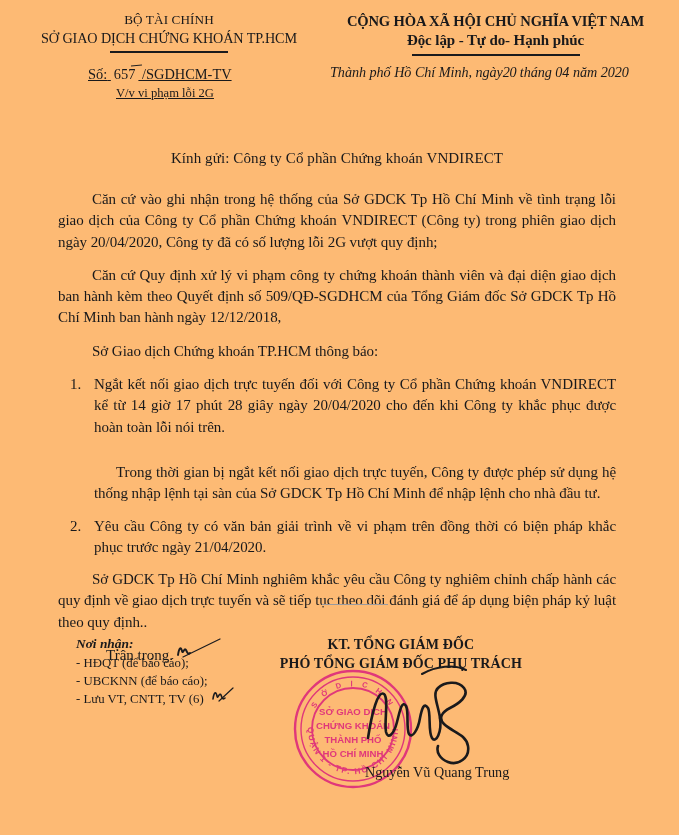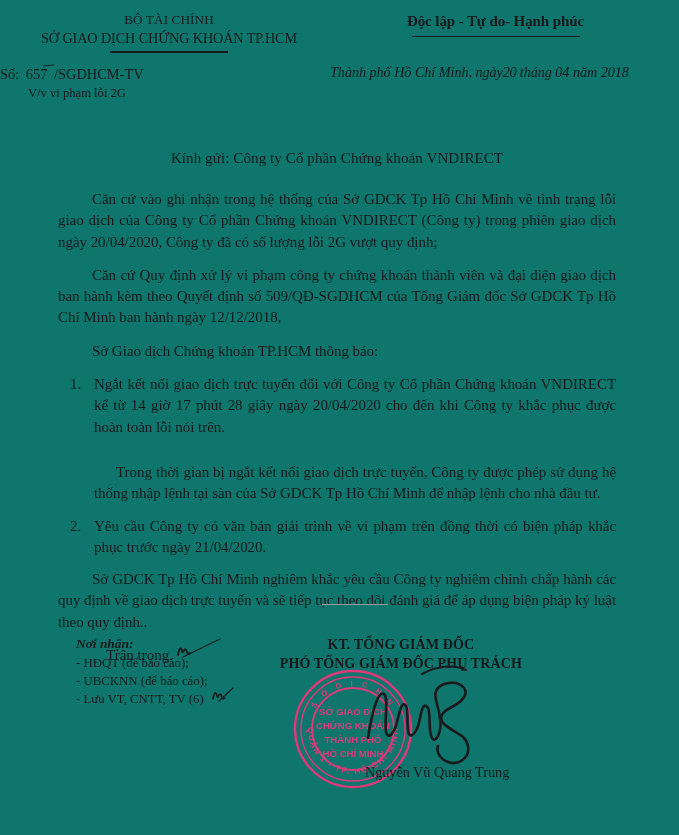--- a/index.html
+++ b/index.html
@@ -12,21 +12,21 @@
     height: 835px;
     position: relative;
     font-family: "Liberation Serif", "DejaVu Serif", serif;
     color: #19191b;
     overflow: hidden;
   }
 
   .page {
     position: absolute;
     inset: 0;
-    background: #0f766e;
+    background: #fdba74;
   }
 
   
   .header {
     position: absolute;
     top: 12px;
     left: 0;
     width: 679px;
     display: flex;
     align-items: flex-start;
@@ -74,23 +74,25 @@
   
   .numrow {
     position: absolute;
     top: 64px;
     left: 0;
     width: 679px;
     display: flex;
   }
   .num-left {
     width: 330px;
+    padding-left: 88px;
     box-sizing: border-box;
     font-size: 14.4px;
     line-height: 1.45;
+    text-decoration: underline;
   }
   .num-left .sub {
     font-size: 12.6px;
     padding-left: 28px;
     display: block;
     margin-top: -1px;
   }
   .num-value {
     position: relative;
     display: inline-block;
@@ -273,41 +275,42 @@
 
 <div class="page">
 
   <div class="header">
     <div class="hdr-left">
       <div class="hdr-line1">BỘ TÀI CHÍNH</div>
       <div class="hdr-line2">SỞ GIAO DỊCH CHỨNG KHOÁN TP.HCM</div>
       <div class="rule rule-left"></div>
     </div>
     <div class="hdr-right">
+      <div class="hdr-line1">CỘNG HÒA XÃ HỘI CHỦ NGHĨA VIỆT NAM</div>
       <div class="hdr-line2">Độc lập - Tự do- Hạnh phúc</div>
       <div class="rule rule-right"></div>
     </div>
   </div>
 
   <div class="numrow">
     <div class="num-left">
       <span>Số:</span>
       <span class="num-value">
         <span>657</span>
         <span class="num-strike"></span>
       </span>
       <span>/SGDHCM-TV</span>
       <span class="sub">V/v vi phạm lỗi 2G</span>
     </div>
     <div class="num-right">
       <span>Thành phố Hồ Chí Minh, ngày</span><span class="date-ins">20</span>
       <span>tháng</span>
       <span>04</span>
       <span>năm</span>
-      <span>2018</span>
+      <span>2020</span>
     </div>
   </div>
 
   <div class="body-area">
 
     <div class="kinhgui">Kính gửi: Công ty Cổ phần Chứng khoán VNDIRECT</div>
 
     <p class="para">Căn cứ vào ghi nhận trong hệ thống của Sở GDCK Tp Hồ Chí Minh về tình trạng lỗi giao dịch của  Công ty Cổ phần Chứng khoán VNDIRECT (Công ty) trong phiên giao dịch ngày 20/04/2020, Công ty đã có số lượng lỗi 2G vượt quy định;</p>
 
     <p class="para">Căn cứ Quy định xử lý vi phạm công ty chứng khoán thành viên và đại diện giao dịch ban hành kèm theo Quyết định số 509/QĐ-SGDHCM của Tổng Giám đốc Sở GDCK Tp Hồ Chí Minh ban hành ngày 12/12/2018,</p>

